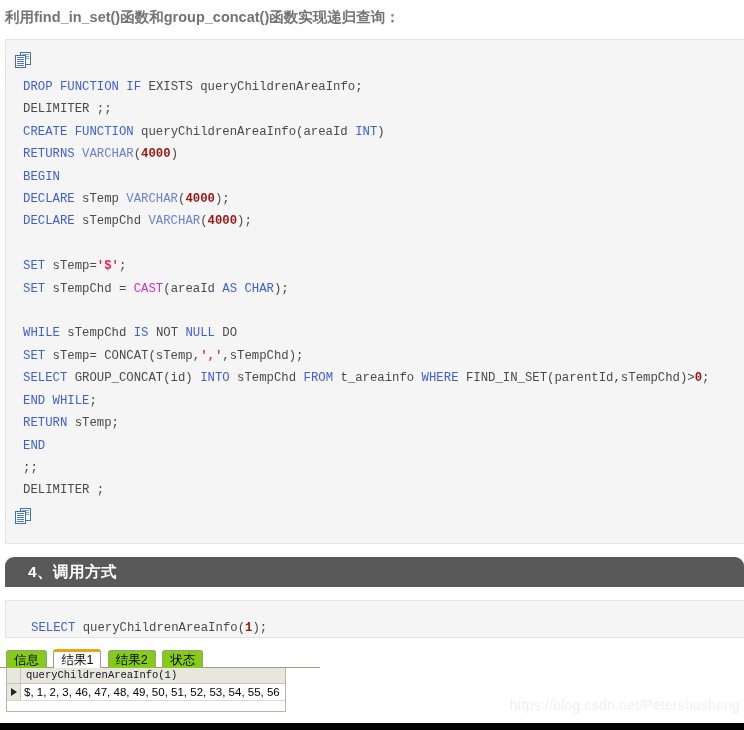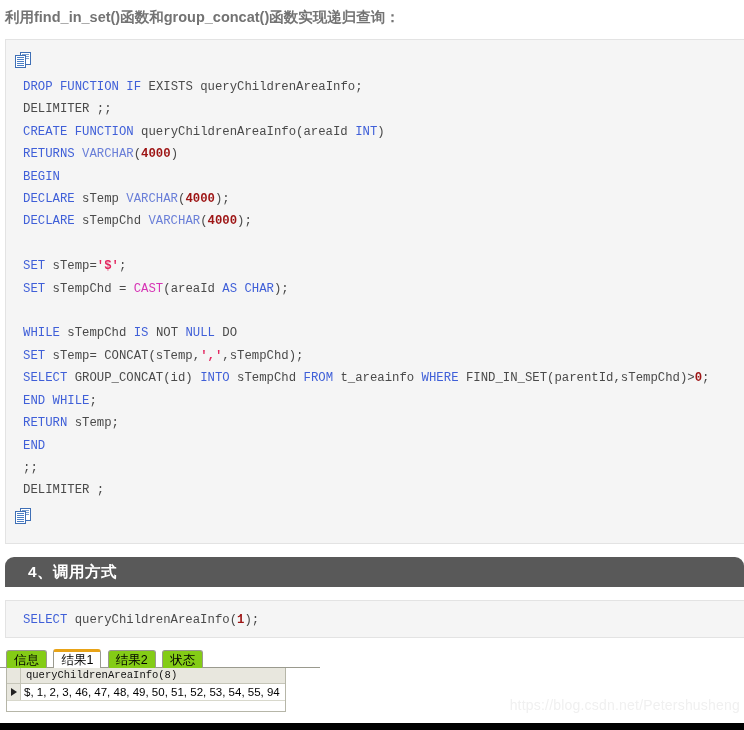--- a/index.html
+++ b/index.html
@@ -32,21 +32,21 @@
     border-right: none;
     margin: 12px 0 0 5px;
     padding: 6px 0 18px 0;
     box-sizing: border-box;
   }
   .codeblock.main {
     height: 505px;
   }
   .codeblock.small {
     height: 38px;
-    padding: 0;
+    padding: 8px;
     margin-top: 13px;
   }
 
   .copyrow {
     padding: 6px 0 4px 9px;
     height: 20px;
   }
 
   
   .copy-icon {
@@ -302,27 +302,27 @@
   <div class="tabstrip">
     <span class="tab">信息</span>
     <span class="tab active">结果1</span>
     <span class="tab">结果2</span>
     <span class="tab">状态</span>
   </div>
 
   <div class="grid">
     <div class="grid-header-row">
       <div class="grid-corner"></div>
-      <div class="grid-colhead">queryChildrenAreaInfo(8)</div>
+      <div class="grid-colhead">queryChildrenAreaInfo(1)</div>
     </div>
     <div class="grid-data-row">
       <div class="grid-rowmarker">
         <span class="tri"></span>
       </div>
-      <div class="grid-cell">$, 1, 2, 3, 46, 47, 48, 49, 50, 51, 52, 53, 54, 55, 94</div>
+      <div class="grid-cell">$, 1, 2, 3, 46, 47, 48, 49, 50, 51, 52, 53, 54, 55, 56</div>
     </div>
     <div class="grid-filler"></div>
   </div>
 </div>
 
 <div class="watermark">https://blog.csdn.net/Petershusheng</div>
 
 <div class="bottom-bar"></div>
 
 </body></html>

